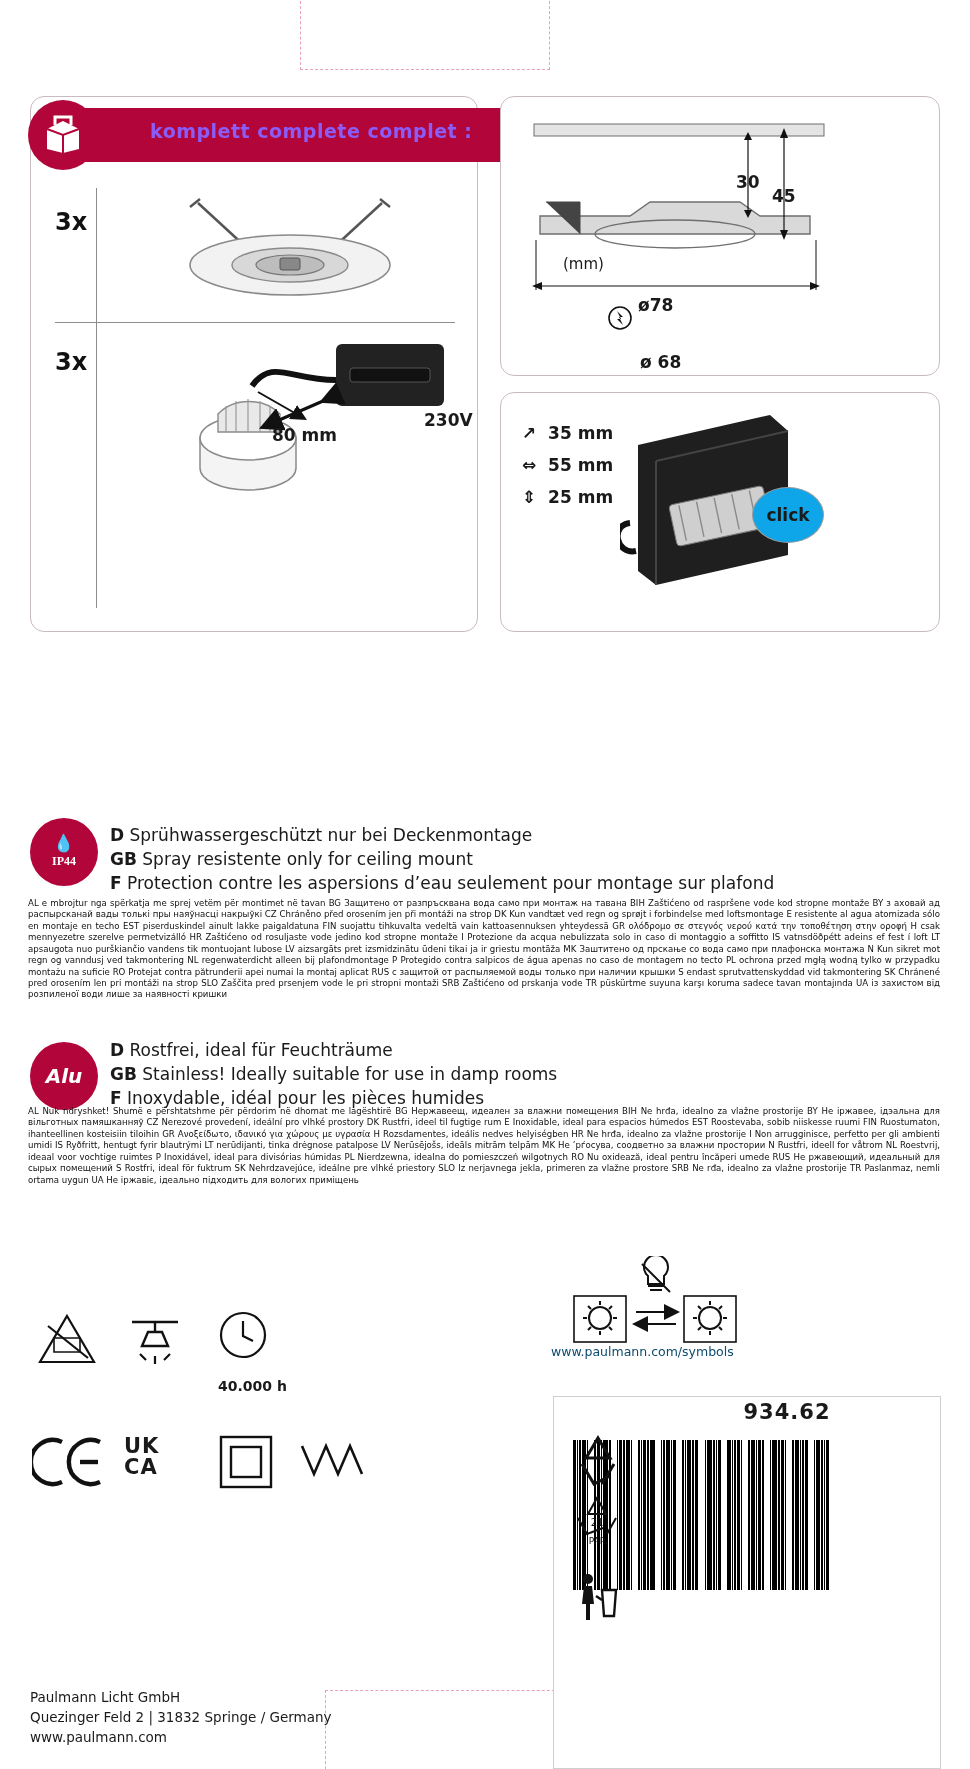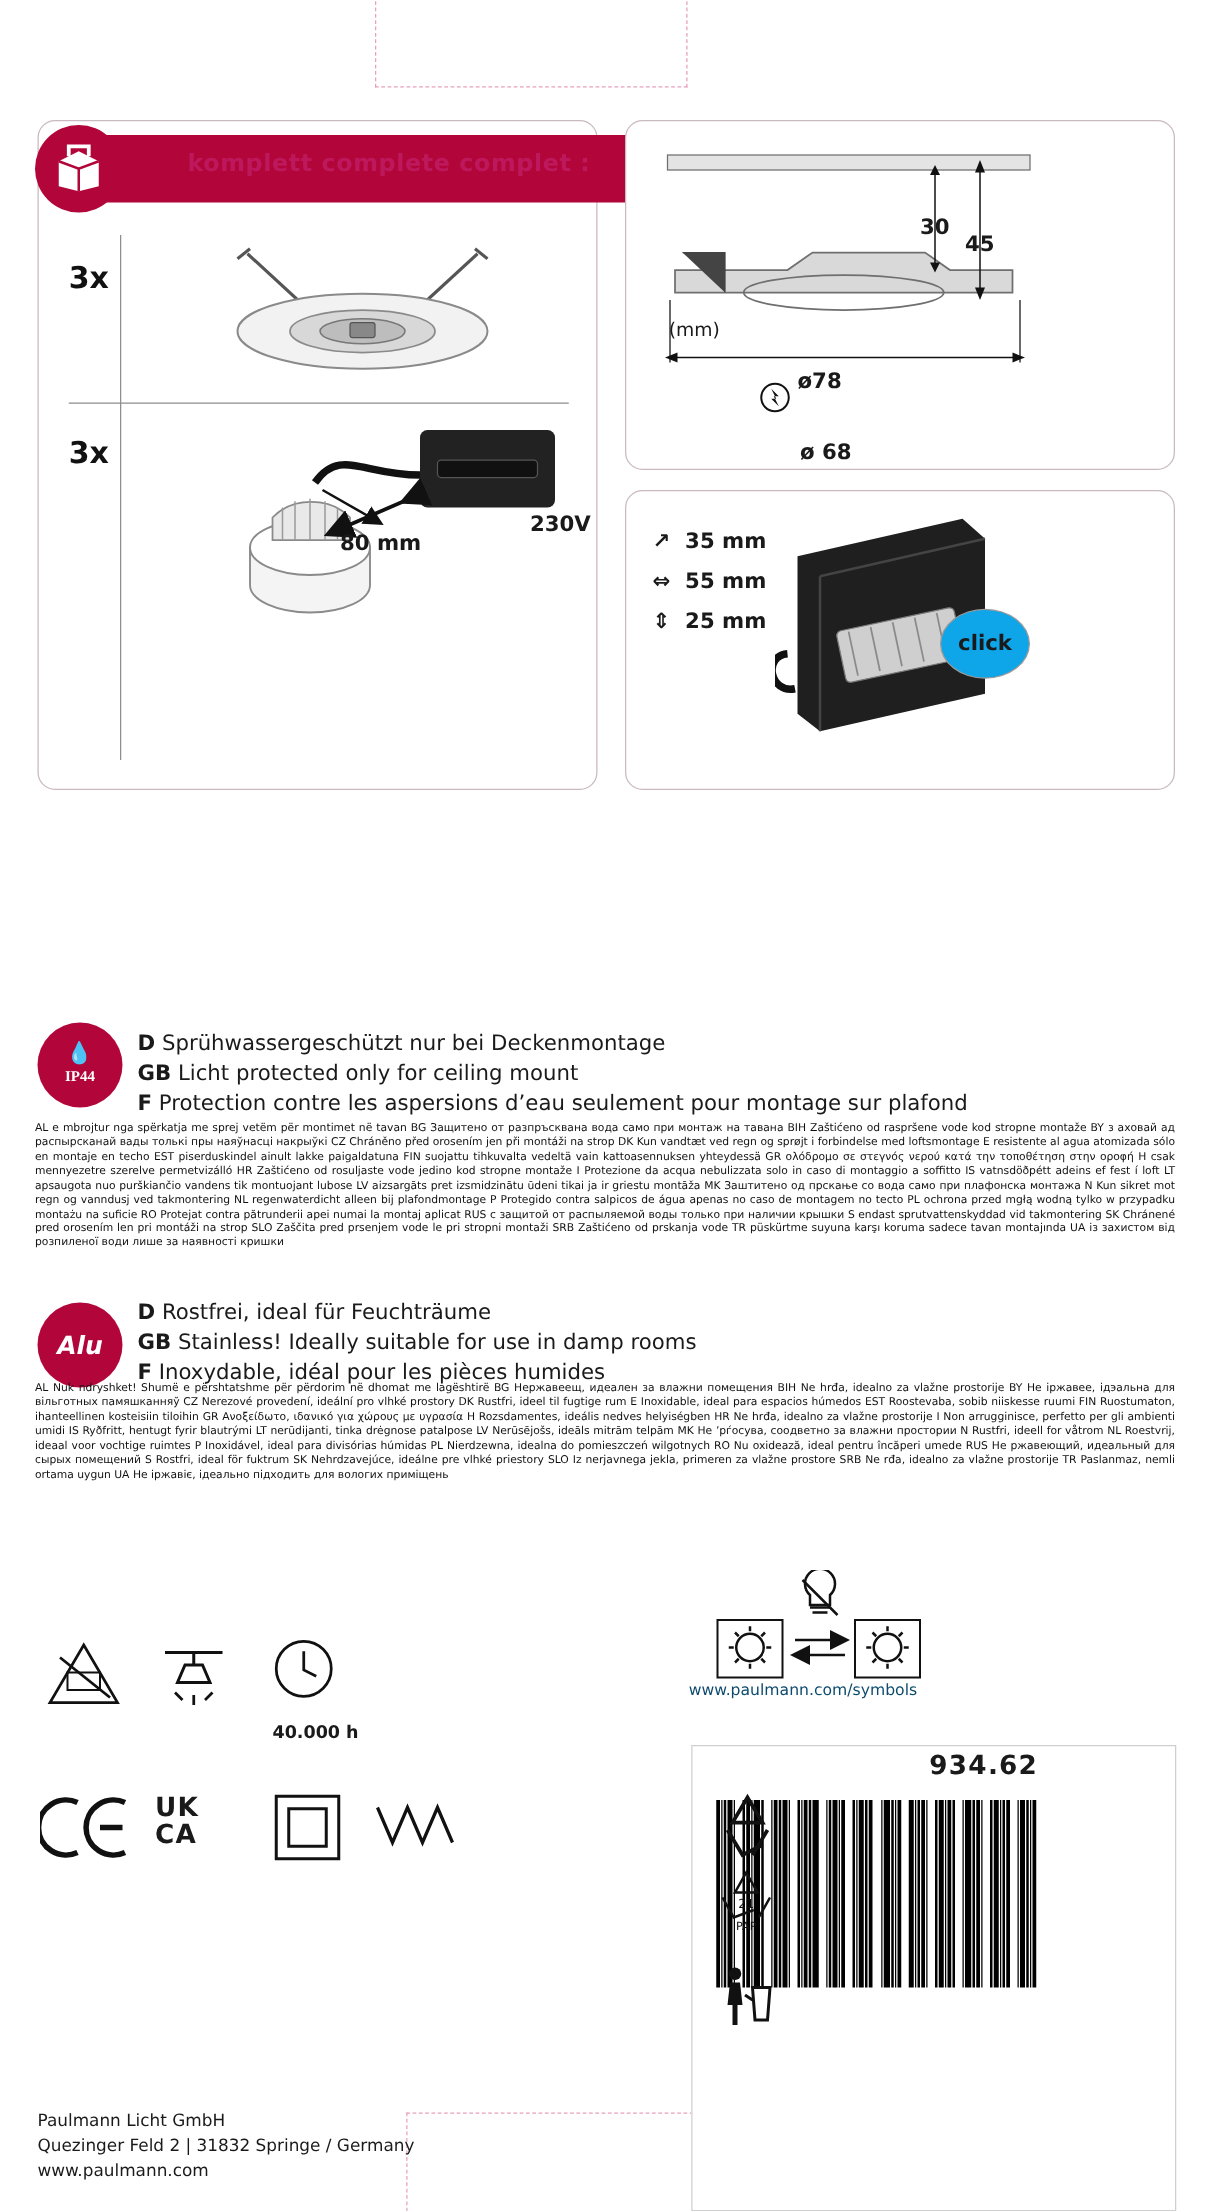--- a/index.html
+++ b/index.html
@@ -33,21 +33,21 @@
   #panel-dim      { left:500px; top:96px; width:440px; height:280px; }
   #panel-click    { left:500px; top:392px; width:440px; height:240px; }
 
   
   .band {
     position:absolute; left:50px; top:108px; width:820px; height:54px;
     background:#b2063b; border-radius:0 4px 4px 0;
   }
   .band-text {
     position:absolute; left:150px; top:120px; width:500px;
-    color:#be185d; font-size:19px; font-weight:bold; letter-spacing:.5px;
+    color:#8b5cf6; font-size:19px; font-weight:bold; letter-spacing:.5px;
     font-family:"DejaVu Sans", sans-serif;
   }
   .box-badge {
     position:absolute; left:28px; top:100px; width:70px; height:70px;
     border-radius:50%; background:#b2063b;
     display:flex; align-items:center; justify-content:center;
   }
 
   .qty { position:absolute; font-size:24px; font-weight:bold; color:#111; }
   #qty1 { left:55px; top:208px; }
@@ -184,21 +184,21 @@
     <path d="M32 172 L22 176 L32 180" fill="#111"></path>
     <path d="M300 172 L310 176 L300 180" fill="#111"></path>
     <path d="M26 130 L26 180" stroke="#111" stroke-width="1"></path>
     <path d="M306 130 L306 180" stroke="#111" stroke-width="1"></path>
 
     <g transform="translate(110,208)">
       <circle cx="0" cy="0" r="11" fill="none" stroke="#111" stroke-width="1.6"></circle>
       <path d="M-3 -7 L3 -1 L-1 -1 L3 7 L-3 1 L1 1 Z" fill="#111"></path>
     </g>
   </svg>
-  <div class="mm-label" style="left:535px; top:255px;">(mm)</div>
+  <div class="mm-label" style="left:535px; top:255px;padding-left:28px;">(mm)</div>
   <div class="dim-num" style="left:736px; top:172px;">30</div>
   <div class="dim-num" style="left:772px; top:186px;">45</div>
   <div class="dim-num" style="left:638px; top:295px;">ø78</div>
   <div class="dim-num" style="left:640px; top:352px;">ø  68</div>
 
   <div class="panel" id="panel-click"></div>
 
   <div class="spec-row" style="left:522px; top:423px;">
     <span>↗&nbsp;</span>
     <span>35 mm</span>
@@ -232,21 +232,21 @@
     <span style="font-size:17px;line-height:1;">💧</span>
     <span style="font-size:12px;margin-top:2px;font-family:Liberation Serif, serif;">IP44</span>
   </div>
   <div class="sec-lines" style="left:110px; top:823px; width:760px;">
     <div>
       <b>D</b>
       <span>Sprühwassergeschützt nur bei Deckenmontage</span>
     </div>
     <div>
       <b>GB</b>
-      <span>Licht protected only for ceiling mount</span>
+      <span>Spray resistente only for ceiling mount</span>
     </div>
     <div>
       <b>F</b>
       <span>Protection contre les aspersions d’eau seulement pour montage sur plafond</span>
     </div>
   </div>
   <div class="fineprint" style="left:28px; top:898px; width:912px;">AL e mbrojtur nga spërkatja me sprej vetëm për montimet në tavan BG Защитено от разпръсквана вода само при монтаж на тавана BIH Zaštićeno od raspršene vode kod stropne montaže BY з аховай ад распырсканай вады толькі пры наяўнасці накрыўкі CZ Chráněno před orosením jen při montáži na strop DK Kun vandtæt ved regn og sprøjt i forbindelse med loftsmontage E resistente al agua atomizada sólo en montaje en techo EST piserduskindel ainult lakke paigaldatuna FIN suojattu tihkuvalta vedeltä vain kattoasennuksen yhteydessä GR ολόδρομο σε στεγνός νερού κατά την τοποθέτηση στην οροφή H csak mennyezetre szerelve permetvizálló HR Zaštićeno od rosuljaste vode jedino kod stropne montaže I Protezione da acqua nebulizzata solo in caso di montaggio a soffitto IS vatnsdöðpétt adeins ef fest í loft LT apsaugota nuo purškiančio vandens tik montuojant lubose LV aizsargāts pret izsmidzinātu ūdeni tikai ja ir griestu montāža MK Заштитено од прскање со вода само при плафонска монтажа N Kun sikret mot regn og vanndusj ved takmontering NL regenwaterdicht alleen bij plafondmontage P Protegido contra salpicos de água apenas no caso de montagem no tecto PL ochrona przed mgłą wodną tylko w przypadku montażu na suficie RO Protejat contra pătrunderii apei numai la montaj aplicat RUS с защитой от распыляемой воды только при наличии крышки S endast sprutvattenskyddad vid takmontering SK Chránené pred orosením len pri montáži na strop SLO Zaščita pred prsenjem vode le pri stropni montaži SRB Zaštićeno od prskanja vode TR püskürtme suyuna karşı koruma sadece tavan montajında UA із захистом від розпиленої води лише за наявності кришки</div>
 
   <div class="sec-badge" style="left:30px; top:1042px; border-radius:50%;">
     <span style="font-size:20px;font-style:italic;">Alu</span>

